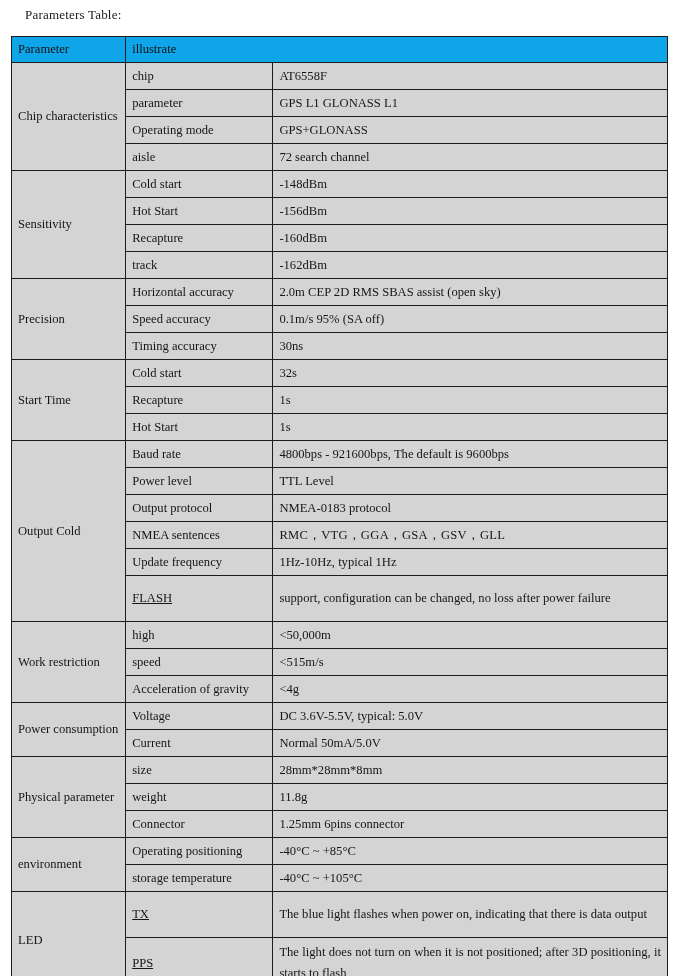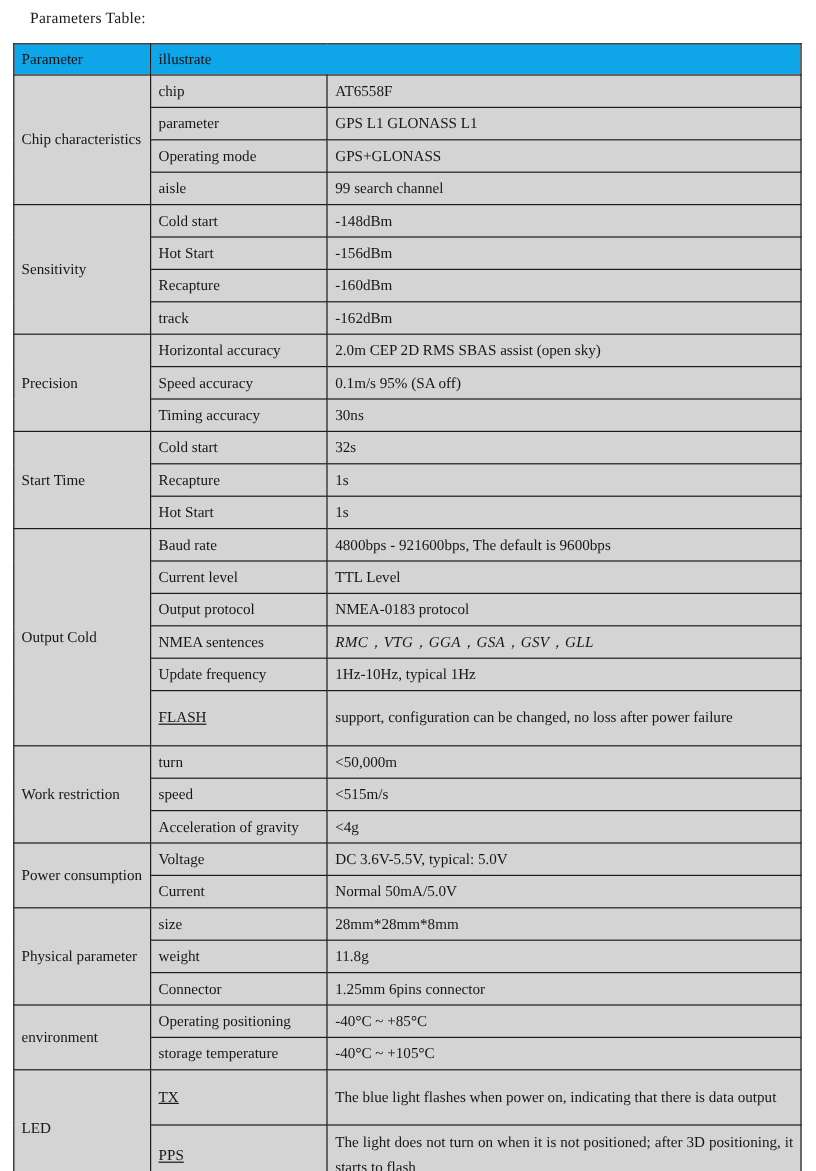--- a/index.html
+++ b/index.html
@@ -79,21 +79,21 @@
     padding-top: 4px;
     padding-bottom: 4px;
     line-height: 21px;
     margin-left: 10px;
   }
   .col-a { width: 114px; }
   .col-b { width: 147px; }
   .col-c { width: 394px; }
   .r26 { height: 26px; margin-top: 21px; }
   .r45 { height: 45px; text-decoration: underline; }
-  .nmea { letter-spacing: 0.3px; font-style: italic; }
+  .nmea { letter-spacing: 0.3px; }
 </style>
 </head>
 <body>
 
 <div class="page">
 
   <div class="page-title">Parameters Table:</div>
 
   <div class="table-wrap">
     <table class="params">
@@ -117,21 +117,21 @@
           <tr>
             <td class="sub r26">parameter</td>
             <td class="val">GPS L1 GLONASS L1</td>
           </tr>
           <tr>
             <td class="sub r26">Operating mode</td>
             <td class="val">GPS+GLONASS</td>
           </tr>
           <tr>
             <td class="sub r26">aisle</td>
-            <td class="val">99 search channel</td>
+            <td class="val">72 search channel</td>
           </tr>
           <tr>
             <td class="grp" rowspan="4">Sensitivity</td>
             <td class="sub r26">Cold start</td>
             <td class="val">-148dBm</td>
           </tr>
           <tr>
             <td class="sub r26">Hot Start</td>
             <td class="val">-156dBm</td>
           </tr>
@@ -168,42 +168,42 @@
           <tr>
             <td class="sub r26">Hot Start</td>
             <td class="val">1s</td>
           </tr>
           <tr>
             <td class="grp" rowspan="6">Output Cold</td>
             <td class="sub r26">Baud rate</td>
             <td class="val">4800bps - 921600bps, The default is 9600bps</td>
           </tr>
           <tr>
-            <td class="sub r26">Current level</td>
+            <td class="sub r26">Power level</td>
             <td class="val">TTL Level</td>
           </tr>
           <tr>
             <td class="sub r26">Output protocol</td>
             <td class="val">NMEA-0183 protocol</td>
           </tr>
           <tr>
             <td class="sub r26">NMEA sentences</td>
             <td class="val nmea">RMC，VTG，GGA，GSA，GSV，GLL</td>
           </tr>
           <tr>
             <td class="sub r26">Update frequency</td>
             <td class="val">1Hz-10Hz, typical 1Hz</td>
           </tr>
           <tr>
             <td class="sub r45">FLASH</td>
             <td class="val justify">support, configuration can be changed, no loss after power failure</td>
           </tr>
           <tr>
             <td class="grp" rowspan="3">Work restriction</td>
-            <td class="sub r26">turn</td>
+            <td class="sub r26">high</td>
             <td class="val">&lt;50,000m</td>
           </tr>
           <tr>
             <td class="sub r26">speed</td>
             <td class="val">&lt;515m/s</td>
           </tr>
           <tr>
             <td class="sub r26">Acceleration of gravity</td>
             <td class="val">&lt;4g</td>
           </tr>

